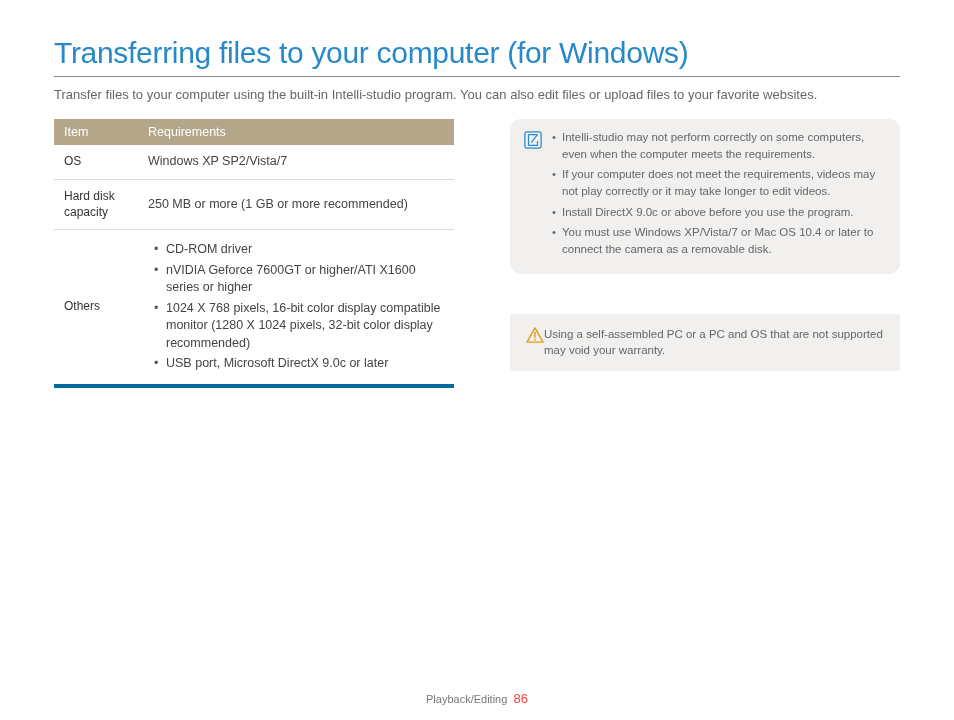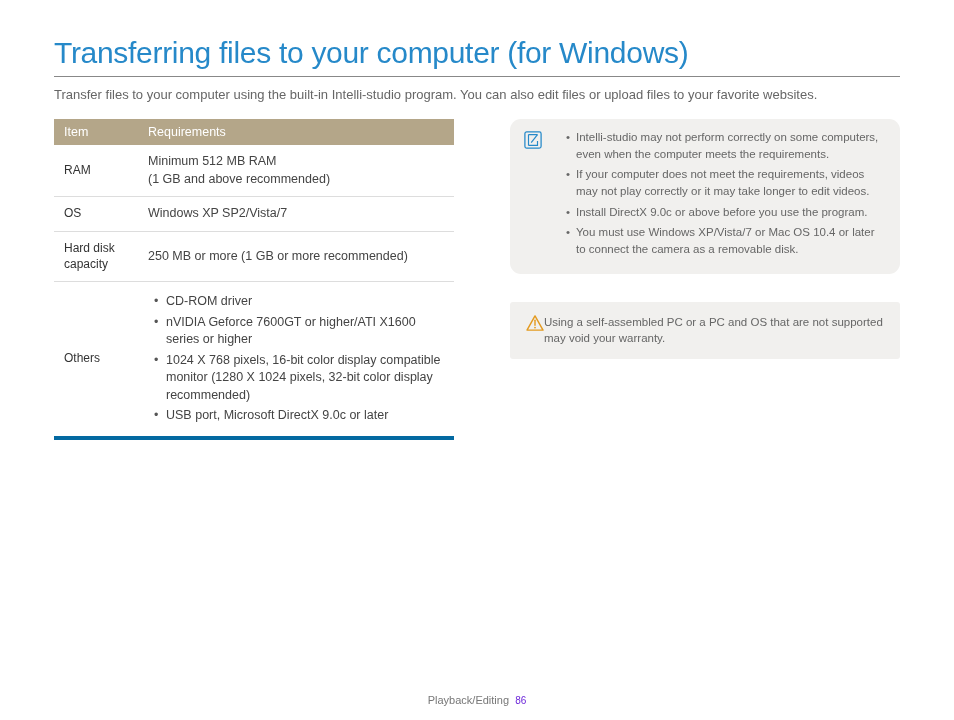--- a/index.html
+++ b/index.html
@@ -83,22 +83,22 @@
       content: "•";
       position: absolute;
       left: 0;
       color: #555;
     }
     .note-box {
       background: #f1f0ee;
       border-radius: 11px;
       padding: 10px 14px 12px 14px;
       display: flex;
-      gap: 24px;
-      margin-bottom: 28px;
+      gap: 10px;
+      margin-bottom: 40px;
     }
     .note-icon {
       flex: 0 0 18px;
       width: 18px;
       height: 18px;
       margin-top: 2px;
     }
     .note-list {
       list-style: none;
       font-size: 11.5px;
@@ -136,46 +136,39 @@
     }
     .footer {
       position: absolute;
       bottom: 14px;
       left: 0;
       right: 0;
       text-align: center;
       font-size: 11px;
       color: #777;
     }
-    .page-num { color: #6d28d9; font-size: 10px; }
+    .page-num { color: #ef4444; font-size: 13px; }
   </style>
 </head>
 <body>
 
 <h1 class="page-title">Transferring files to your computer (for Windows)</h1>
 <div class="title-underline"></div>
 <p class="intro">Transfer files to your computer using the built-in Intelli-studio program. You can also edit files or upload files to your favorite websites.</p>
 
 <div class="columns">
   <div class="col-left">
     <table>
       <thead>
         <tr>
           <th>Item</th>
           <th>Requirements</th>
         </tr>
       </thead>
       <tbody>
-        <tr>
-          <td>RAM</td>
-          <td>
-            <span>Minimum 512 MB RAM</span><br>
-            <span>(1 GB and above recommended)</span>
-          </td>
-        </tr>
         <tr>
           <td>OS</td>
           <td>Windows XP SP2/Vista/7</td>
         </tr>
         <tr>
           <td>Hard disk capacity</td>
           <td>250 MB or more (1 GB or more recommended)</td>
         </tr>
         <tr>
           <td>Others</td>

